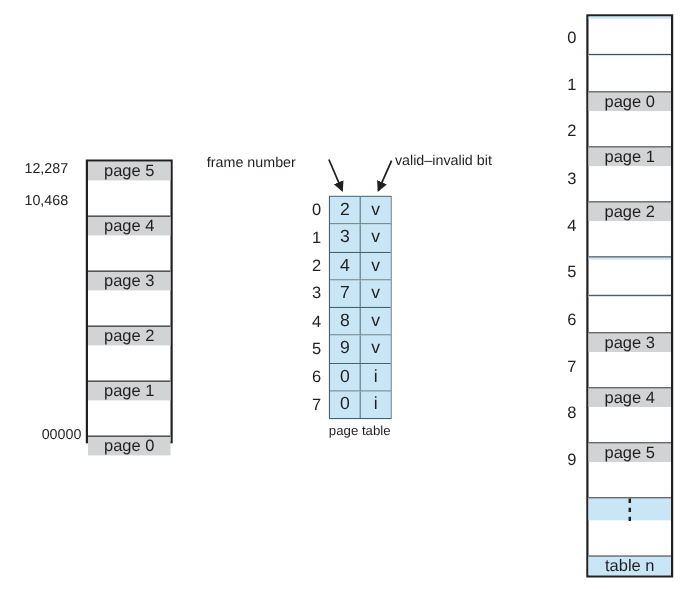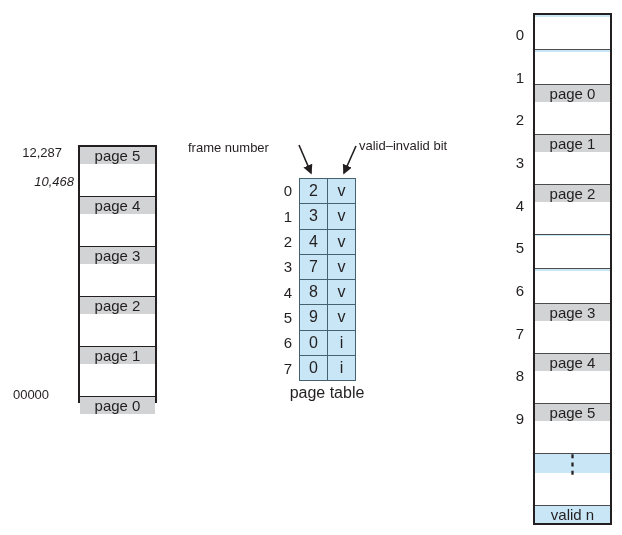--- a/index.html
+++ b/index.html
@@ -33,34 +33,34 @@
   .ptrow { flex:1; display:flex; border-top:1.5px solid #46626e; }
   .ptrow:first-child { border-top:none; }
   .ptcell { flex:1; display:flex; align-items:center; justify-content:center; background:#c9e6f6; font-size:16px; }
   .ptcell.frame { border-right:1.5px solid #46626e; }
 
   .index-col { position:absolute; display:flex; flex-direction:column; }
   .index-col div { flex:1; display:flex; align-items:center; justify-content:flex-end; font-size:15px; }
   #pt-indices { left:266px; top:178px; width:26px; height:203px; }
   #pm-indices { left:492px; top:13px;  width:32px; height:512px; }
 
-  #pt-caption { position:absolute; left:272px; top:384px; width:110px; text-align:center; font-size:16px; }
+  #pt-caption { position:absolute; left:272px; top:384px; width:110px; text-align:center; font-size:12px; }
   #frame-label { left:188px; top:139px; }
   #valid-label { left:359px; top:137px; }
 
   .arrows-svg { position:absolute; left:280px; top:141px; width:90px; height:40px; }
 </style>
 </head>
 <body>
 
 <div class="canvas">
 
   <div class="lbl right-align" style="left:0; top:144px; width:62px;">12,287</div>
-  <div class="lbl right-align" style="left:12px; top:173px; width:62px;font-style:italic;">10,468</div>
-  <div class="lbl right-align" style="left:0; top:386px; width:62px;text-align:center;">00000</div>
+  <div class="lbl right-align" style="left:0; top:173px; width:62px;">10,468</div>
+  <div class="lbl right-align" style="left:12px; top:386px; width:62px;">00000</div>
 
   <div class="stack" id="logical-stack">
     <div class="cell">page 5</div>
     <div class="cell">page 4</div>
     <div class="cell">page 3</div>
     <div class="cell">page 2</div>
     <div class="cell">page 1</div>
     <div class="cell">page 0</div>
   </div>
 
@@ -147,16 +147,16 @@
     <div class="cell page">page 1</div>
     <div class="cell page">page 2</div>
     <div class="cell empty"></div>
     <div class="cell empty"></div>
     <div class="cell page">page 3</div>
     <div class="cell page">page 4</div>
     <div class="cell page">page 5</div>
     <div class="cell empty dots">
         <span>⋮</span>
       </div>
-    <div class="cell empty">valid n</div>
+    <div class="cell empty">table n</div>
   </div>
 
 </div>
 
 </body></html>

